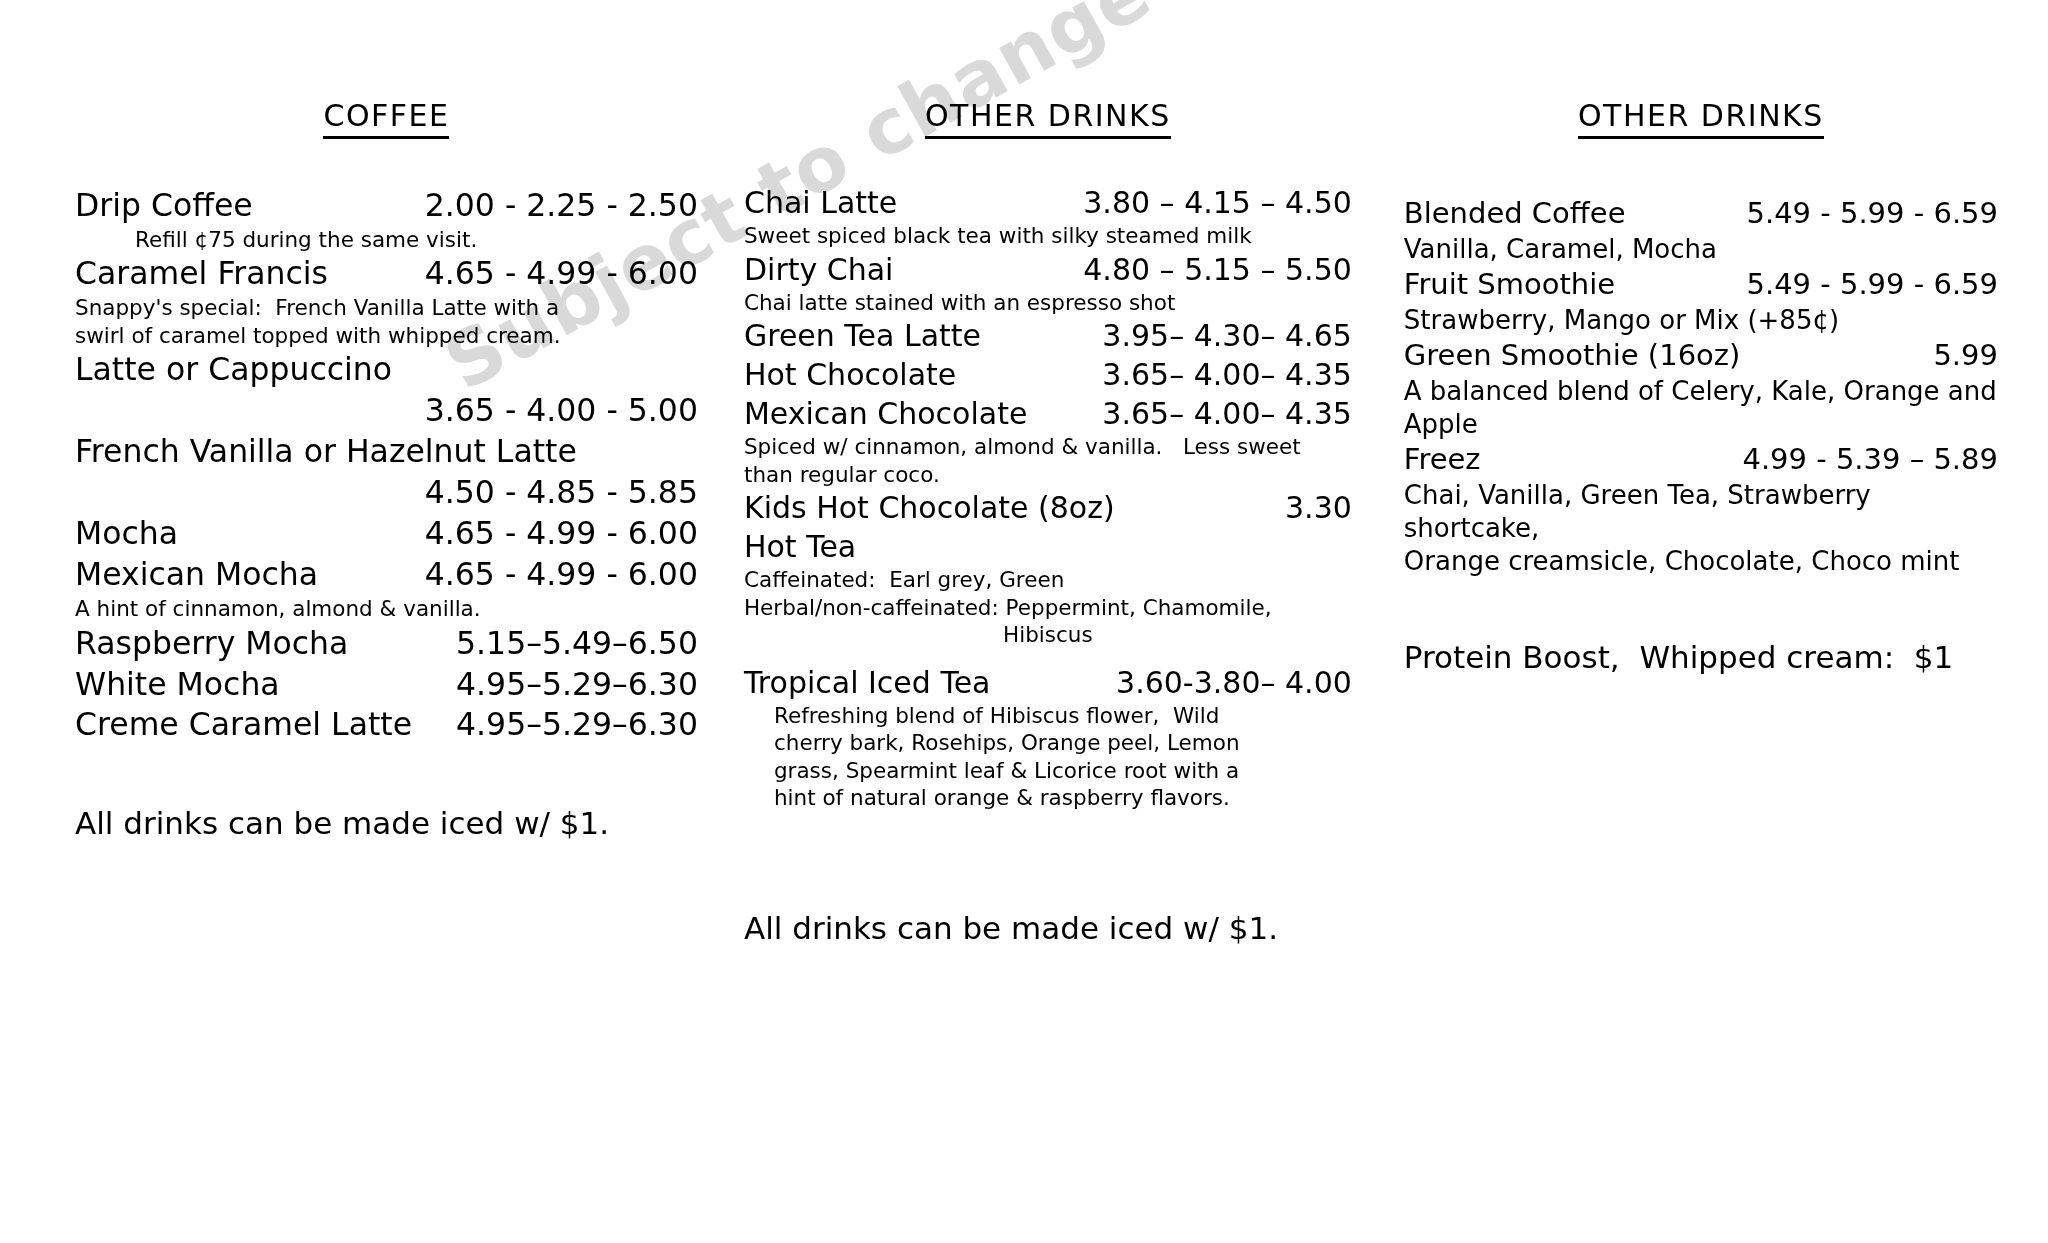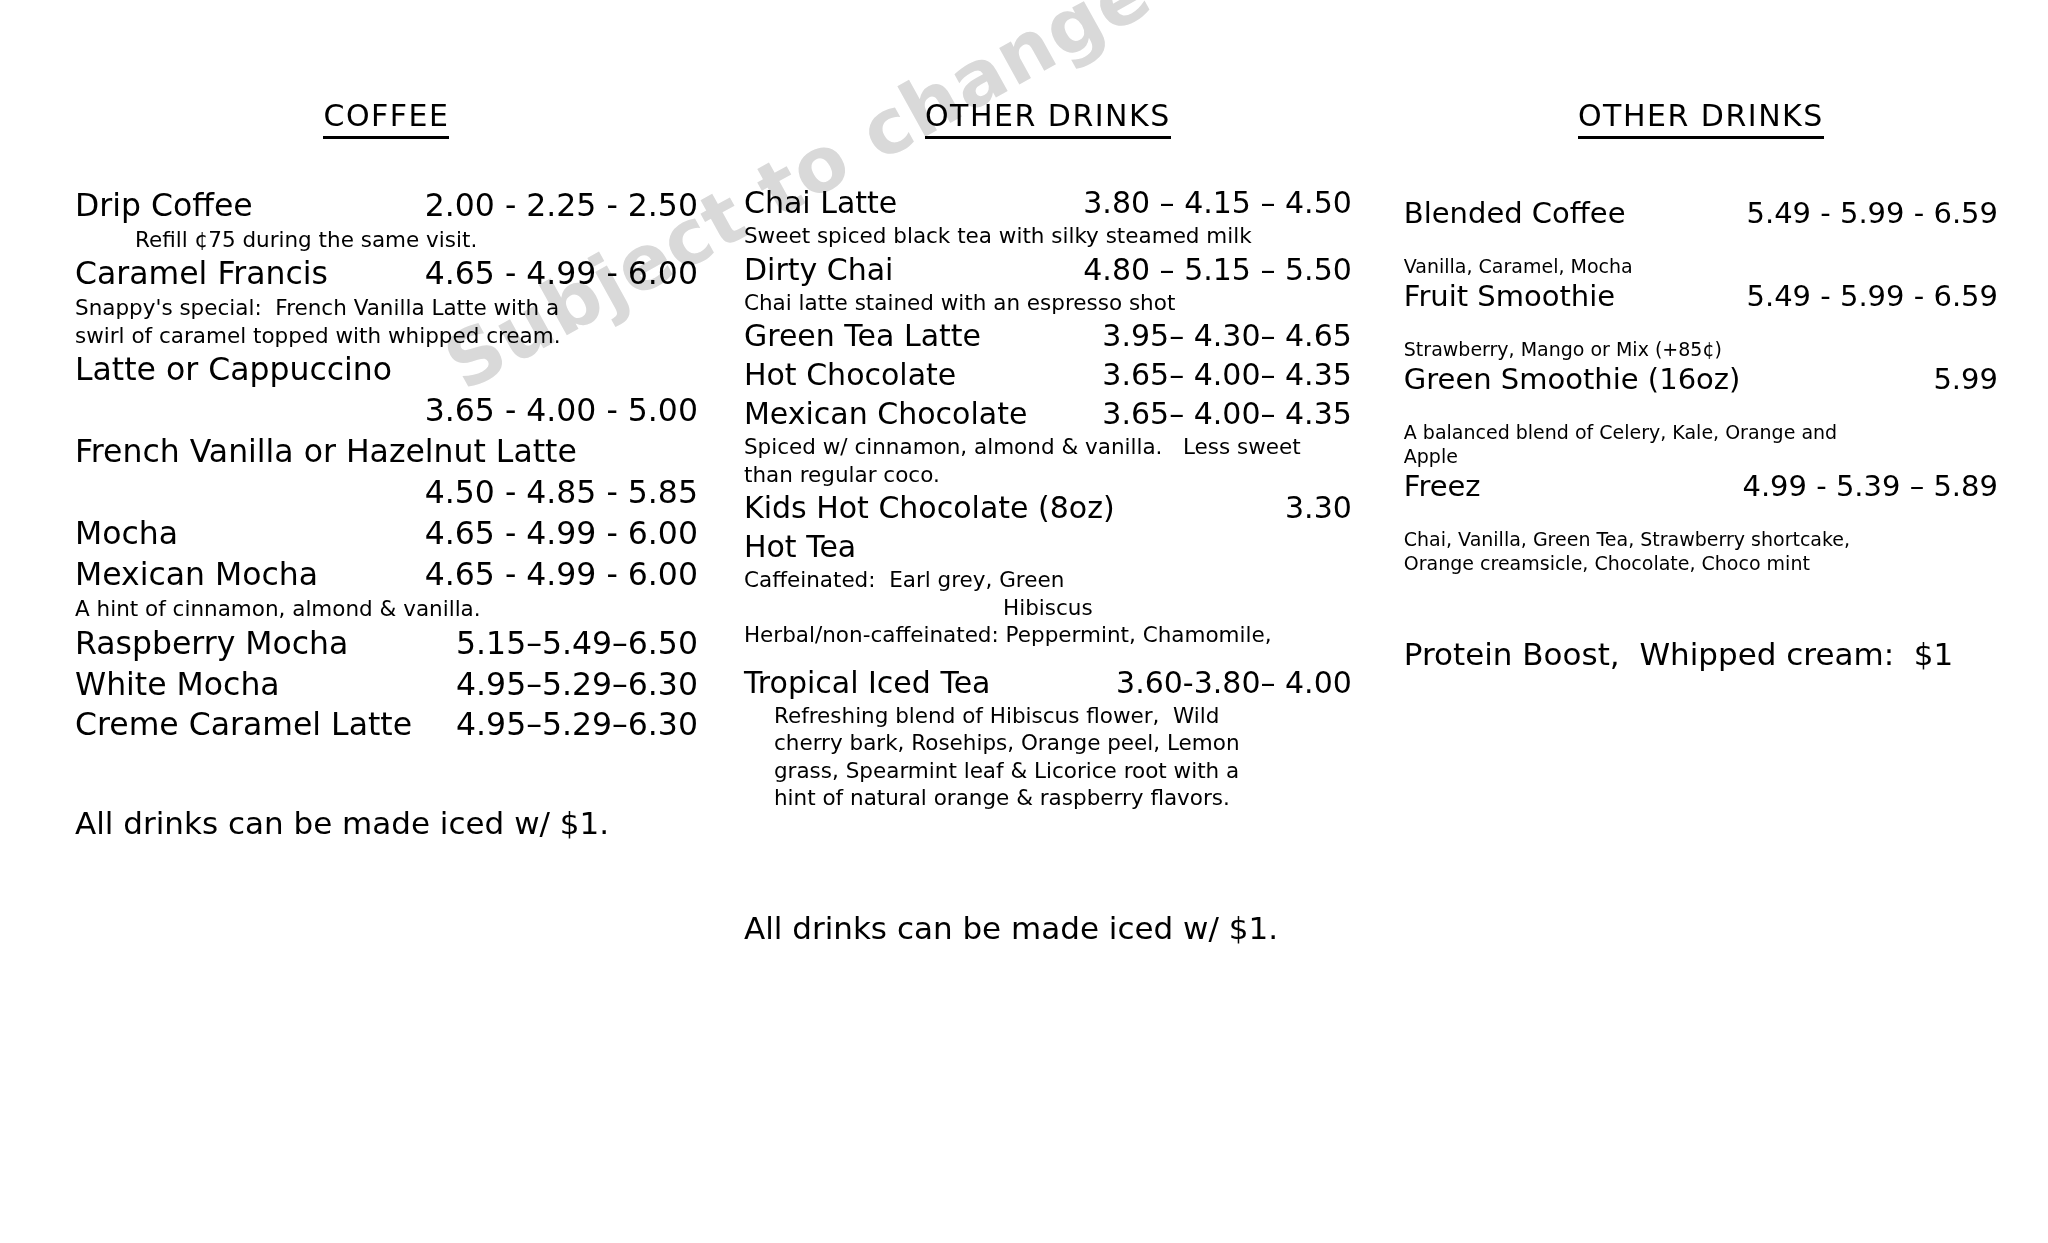--- a/index.html
+++ b/index.html
@@ -97,21 +97,21 @@
     white-space: pre;
   }
   .spacer-lg { height: 58px; }
   .spacer-sm { height: 14px; }
   .spacer-xl { height: 96px; }
 
   
   .col-coffee .item { font-size: 31.5px; }
   .col-other  .item { font-size: 30px; }
   .col-iced   .item { font-size: 29px; }
-  .col-iced   .desc { font-size: 19px; margin-top: 21px; }
+  .col-iced   .desc { font-size: 26px; }
   .col-other  .desc { font-size: 21.5px; }
   .col-coffee .desc { font-size: 21.5px; }
 </style>
 </head>
 <body>
 
 <div id="watermark">Subject to change without notice Snappy's Cafe 2022</div>
 
 <div id="menu">
 
@@ -206,22 +206,22 @@
 
     <div class="item">
       <span class="nm">Kids Hot Chocolate (8oz)</span>
       <span class="pr">3.30</span>
     </div>
 
     <div class="item">
       <span class="nm">Hot Tea</span>
     </div>
     <p class="desc">Caffeinated:  Earl grey, Green</p>
+    <p class="desc">Herbal/non-caffeinated: Peppermint, Chamomile,</p>
     <p class="desc center">Hibiscus</p>
-    <p class="desc">Herbal/non-caffeinated: Peppermint, Chamomile,</p>
 
     <div class="spacer-sm"></div>
     <div class="item">
       <span class="nm">Tropical Iced Tea</span>
       <span class="pr">3.60-3.80– 4.00</span>
     </div>
     <p class="desc indent-2">Refreshing blend of Hibiscus flower,  Wild
 cherry bark, Rosehips, Orange peel, Lemon
 grass, Spearmint leaf &amp; Licorice root with a
 hint of natural orange &amp; raspberry flavors.</p>

